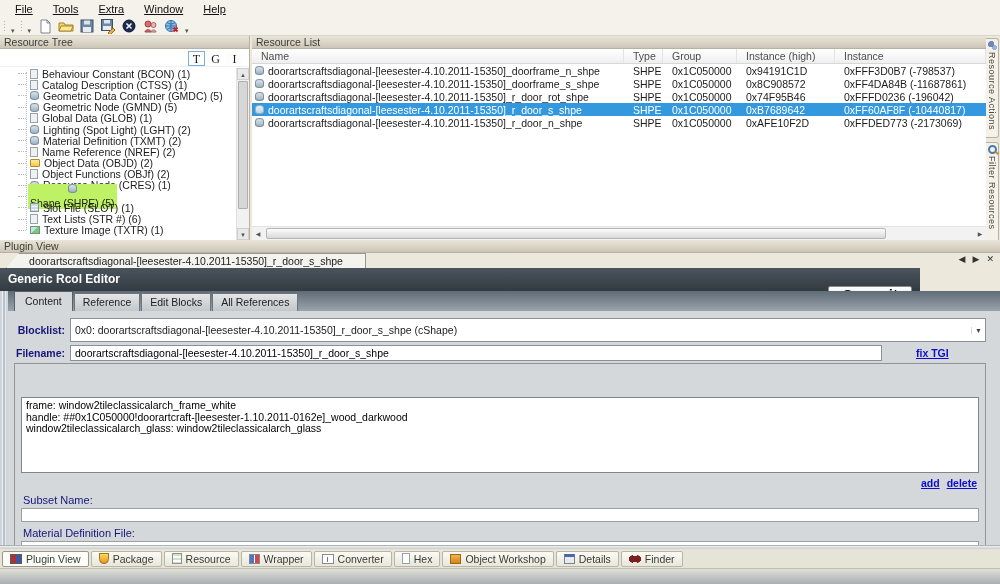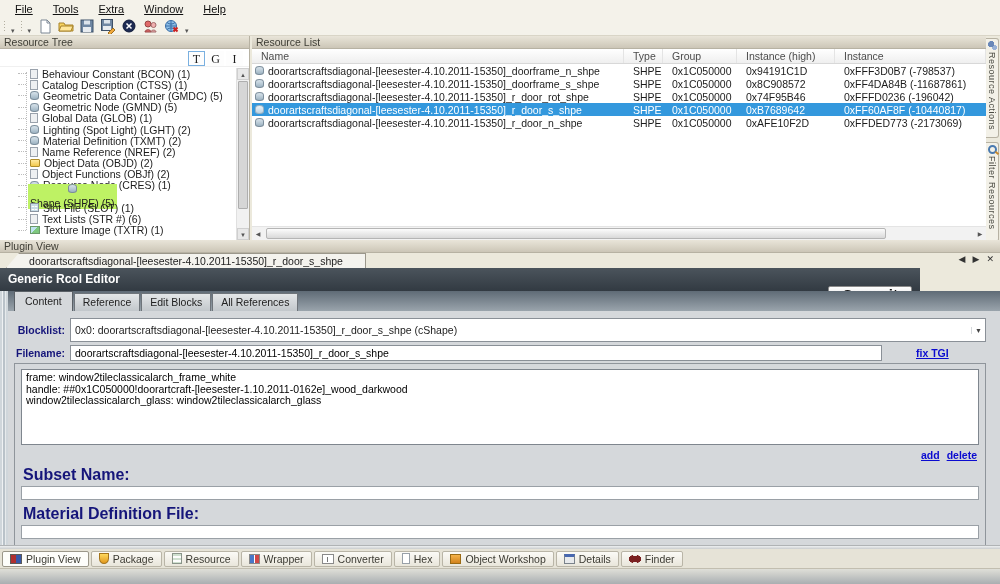--- a/index.html
+++ b/index.html
@@ -68,24 +68,24 @@
   .combo { flex:1; height:24px; background:#fff; border:1px solid #8a9097; display:flex; align-items:center; }
   .combo .val { flex:1; padding:0 4px; font-size:10.5px; white-space:nowrap; overflow:hidden; }
   .combo .arr { width:14px; text-align:center; font-size:7px; color:#444; border-left:1px solid #d5d8db; }
   .txtinput { height:16px; background:#fff; border:1px solid #8a9097; font-size:10.5px; padding:0 4px; font-family:"Liberation Sans",sans-serif; }
   .fname-input { width:812px; }
   .fixtgi { margin-left:34px; color:#0b0bd0; font-weight:bold; text-decoration:underline; font-size:10.5px; }
   .sub-tabs { display:flex; margin:8px 0 0 6px; position:relative; z-index:2; }
   .stab { font-size:10.5px; padding:2px 7px; border:1px solid #8f959b; background:linear-gradient(#e6e9eb,#ccd1d4); margin-right:1px; border-bottom:1px solid #8f959b; color:#222; }
   .stab.active { background:#d5d8db; border-bottom-color:#d5d8db; padding:3px 9px; }
   .sub-panel { border:1px solid #8f959b; margin-top:-1px; padding:5px 6px 8px; background:#d5d8db; }
-  .parts-area { width:100%; height:76px; background:#fff; border:1px solid #7f868e; font-family:"Liberation Sans",sans-serif; font-size:10.5px; line-height:11.5px; padding:2px 4px; resize:none; white-space:pre; overflow:auto; }
+  .parts-area { width:100%; height:76px; background:#fff; border:1px solid #7f868e; font-family:"Liberation Sans",sans-serif; font-size:10.5px; line-height:11.5px; padding:2px 4px; resize:none; white-space:pre; overflow:auto;margin-top:28px; }
   .links-row { display:flex; justify-content:flex-end; gap:7px; padding:2px 2px 0 0; }
   .lnk { color:#0b0bd0; font-weight:bold; text-decoration:underline; font-size:10.5px; }
-  .fld-label { font-weight:bold; color:#15157a; font-size:16px; margin:5px 0 2px 2px; }
+  .fld-label { font-weight:normal; color:#15157a; font-size:11px; margin:5px 0 2px 2px; }
   .fld-input { width:100%; height:14px; background:#fff; border:1px solid #9aa0a6; }
 
   
   .sep { position:absolute; left:0; top:545px; width:1000px; height:4px; background:linear-gradient(#eef0f1,#c9ccce); border-top:1px solid #b0b3b5; }
   .status-tabs { position:absolute; left:0; top:549px; width:1000px; height:20px; background:#e6e3d7; display:flex; align-items:center; padding-left:2px; gap:2px; border-bottom:1px solid #c2beb0; }
   .sbtab { height:16px; display:flex; align-items:center; gap:4px; padding:0 7px; background:linear-gradient(#fbfaf6,#e9e6db); border:1px solid #b9b5a7; border-radius:2px; font-size:10.5px; color:#3c3b33; white-space:nowrap; }
   .sbtab.active { background:#fdfdfa; border-color:#9b978a; }
   .status-bottom { position:absolute; left:0; top:569px; width:1000px; height:15px; background:linear-gradient(#dfdfd8,#a9aeb1); }
 
   

